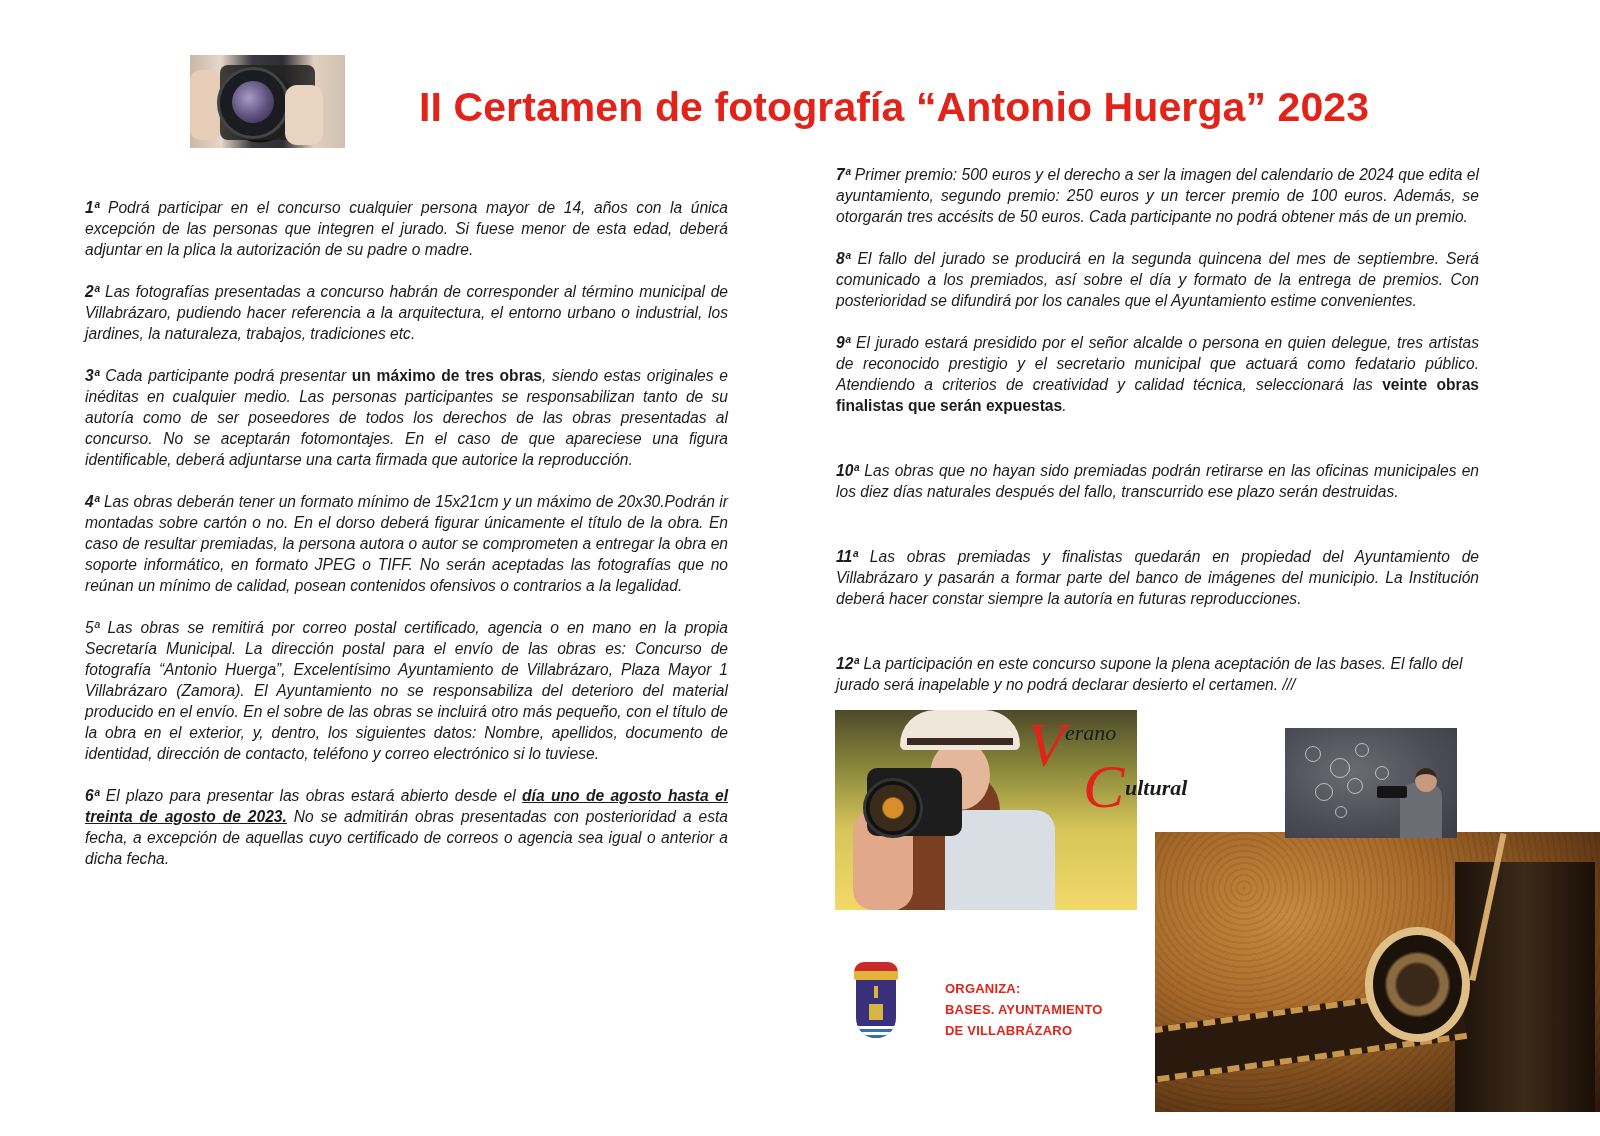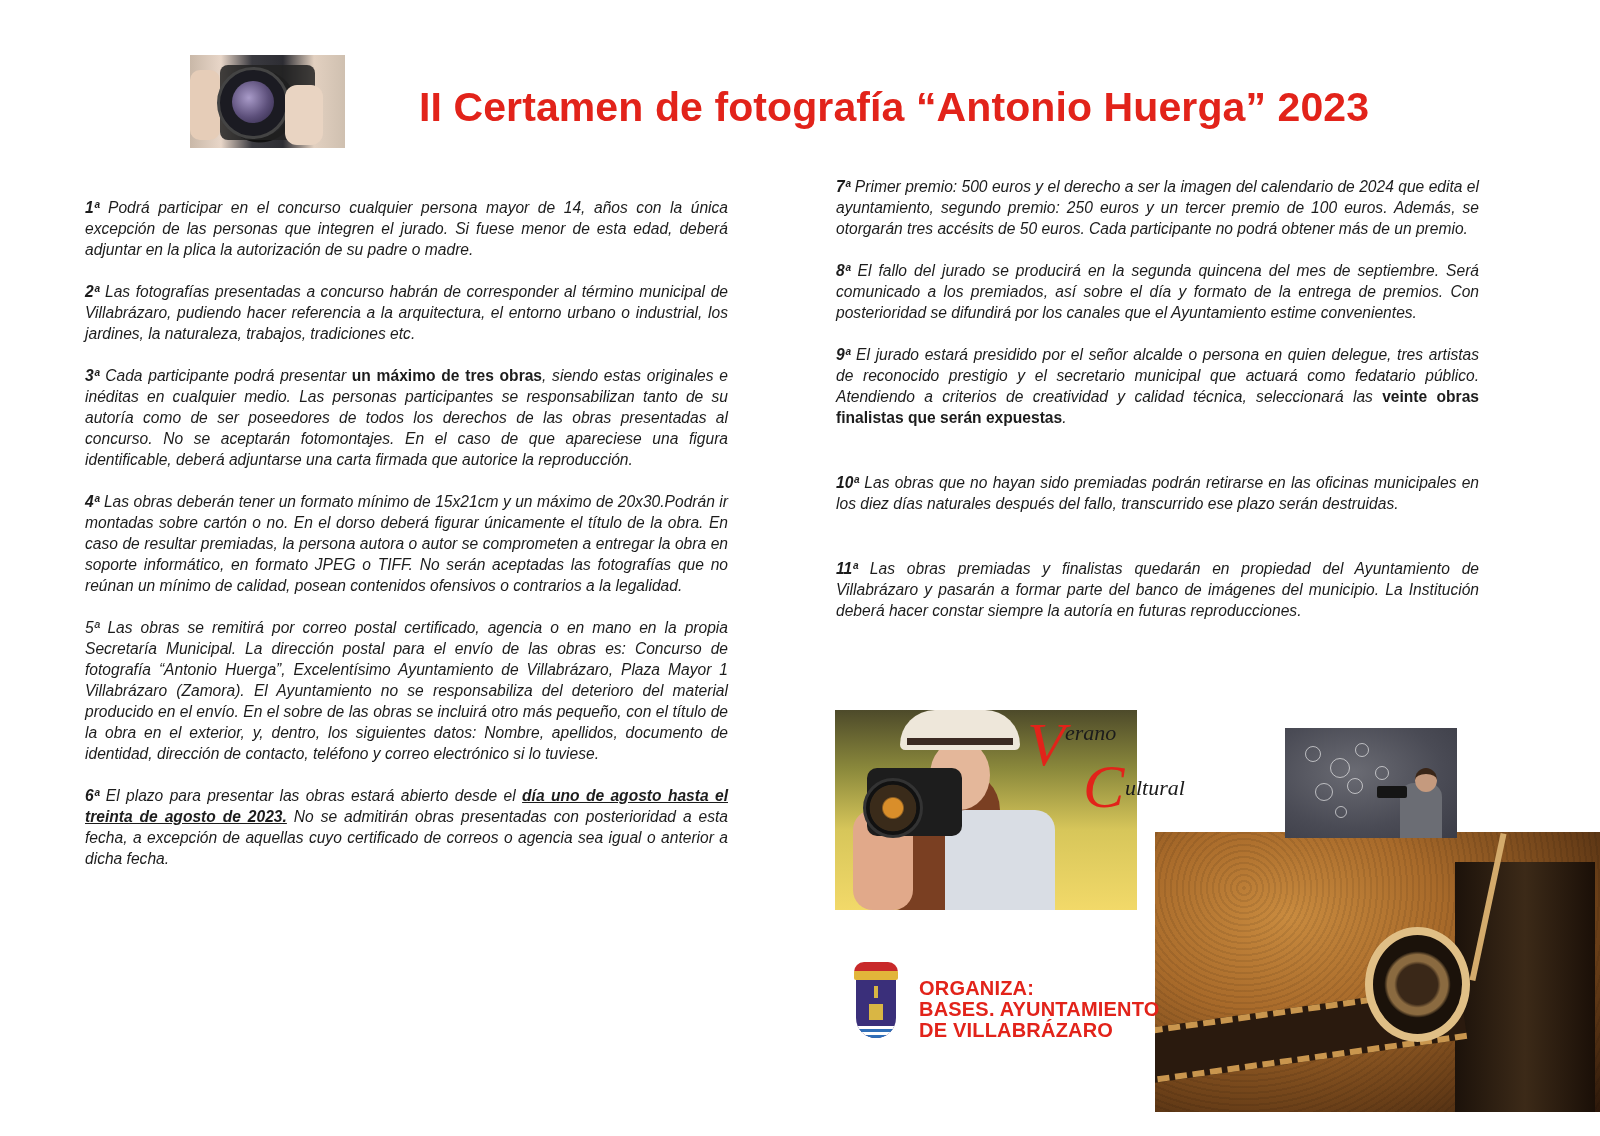--- a/index.html
+++ b/index.html
@@ -22,21 +22,21 @@
   #header-photo .hand-r { position:absolute; right:22px; top:30px; width:38px; height:60px; background:#e9d4c2; border-radius:12px; }
 
   #title {
     left: 419px; top: 84px; width: 1050px;
     font-size: 41px; font-weight: bold; color: #e2231a; letter-spacing: 0.1px; white-space: nowrap;
   }
 
   
   .col { position: absolute; font-size: 15.6px; line-height: 21px; text-align: justify; color: #1c1c1c; }
   #left-col { left: 85px; top: 176px; width: 643px; }
-  #right-col { left: 836px; top: 176px; width: 643px; }
+  #right-col { left: 836px; top: 164px; width: 643px; }
 
   .para { margin-bottom: 21px; }
   .para.tight { margin-bottom: 0; margin-top: 44px; }
   .it { font-style: italic; }
   .num { font-weight: bold; font-style: italic; }
   b, .b { font-weight: bold; font-style: normal; }
   .bu { font-weight: bold; text-decoration: underline; }
   .bases { font-weight: bold; margin-top: 0; margin-bottom: 21px; }
   .spacer { height: 21px; }
 
@@ -54,21 +54,21 @@
   #woman-photo .camera { position:absolute; left:32px; top:58px; width:95px; height:68px; background:#1d1d1d; border-radius:10px; }
   #woman-photo .lens { position:absolute; left:28px; top:68px; width:60px; height:60px; border-radius:50%; background: radial-gradient(circle, #d98e2a 0 25%, #3a2b1a 30% 60%, #111 62%); border:3px solid #333; }
   #woman-photo .arm { position:absolute; left:18px; top:100px; width:60px; height:100px; background:#e1a98a; border-radius:20px; }
 
   #verano-cultural { left: 1025px; top: 713px; width: 220px; height: 105px; font-family: "Liberation Serif", serif; font-style: italic; }
   #verano-cultural .cap { color: #e2231a; font-size: 62px; position:absolute; line-height:1; }
   #verano-cultural .rest { color: #1b1b1b; font-size: 22px; position:absolute; line-height:1; }
   #vc-v { left: 2px; top: 0px; }
   #vc-erano { left: 40px; top: 9px; }
   #vc-c { left: 58px; top: 42px; }
-  #vc-ultural { left: 100px; top: 64px; }
+  #vc-ultural { left: 100px; top: 64px; font-weight: bold; }
 
   #photographer-photo {
     left: 1285px; top: 728px; width: 172px; height: 110px;
     background: radial-gradient(ellipse at 40% 40%, #6a6b73 0%, #4a4b55 60%, #3b3c46 100%);
     overflow: hidden;
   }
   #photographer-photo .doodle { position:absolute; border:1.5px solid rgba(255,255,255,.6); border-radius:50%; }
   #photographer-photo .man { position:absolute; right:15px; top:55px; width:42px; height:60px; background:#6b6d74; border-radius:14px 14px 0 0; }
   #photographer-photo .head { position:absolute; right:20px; top:40px; width:22px; height:24px; background:#c59a7e; border-radius:50%; border-top:6px solid #3a2618; }
   #photographer-photo .cam { position:absolute; right:50px; top:58px; width:30px; height:12px; background:#151515; border-radius:2px; }
@@ -85,21 +85,21 @@
   #vintage-camera .bellows { position:absolute; left:300px; top:30px; width:140px; height:250px; background: linear-gradient(90deg, #1c120a, #3c2a18 50%, #1a0f07); }
   #vintage-camera .strut { position:absolute; left:330px; top:0px; width:6px; height:150px; background:#d4ab6c; transform: rotate(12deg); }
 
   #coat-of-arms { left: 852px; top: 962px; width: 48px; height: 78px; }
   #coat-of-arms .crown { position:absolute; left:2px; top:0; width:44px; height:18px; background: linear-gradient(180deg, #c8292a 0 50%, #e2b53a 50%); border-radius: 10px 10px 2px 2px; }
   #coat-of-arms .shield { position:absolute; left:4px; top:18px; width:40px; height:58px; background:#3a2f7a; border-radius: 0 0 20px 20px; overflow:hidden; }
   #coat-of-arms .castle { position:absolute; left:13px; top:24px; width:14px; height:16px; background:#d9b644; }
   #coat-of-arms .cross { position:absolute; left:18px; top:6px; width:4px; height:12px; background:#d9b644; }
   #coat-of-arms .waves { position:absolute; left:0; bottom:0; width:40px; height:12px; background: repeating-linear-gradient(180deg, #ffffff 0 3px, #2f6fb8 3px 6px); }
 
-  #organiza { left: 919px; top: 978px; font-weight: bold; color: #e2231a; font-size: 20px; line-height: 21px; letter-spacing: 0.2px; }
+  #organiza { left: 945px; top: 978px; font-weight: bold; color: #e2231a; font-size: 13px; line-height: 21px; letter-spacing: 0.2px; }
 </style>
 </head>
 <body>
 
 <div id="header-photo" class="abs">
   <div class="hand-l"></div>
   <div class="body-cam"></div>
   <div class="lens-outer"></div>
   <div class="lens-inner"></div>
   <div class="hand-r"></div>
@@ -137,20 +137,23 @@
     <span class="num">8ª</span><span> El fallo del jurado se producirá en la segunda quincena del mes de septiembre. Será comunicado a los premiados, así sobre el día y formato de la entrega de premios. Con posterioridad se difundirá por los canales que el Ayuntamiento estime convenientes.</span>
   </p>
   <p class="para it">
     <span class="num">9ª</span><span> El jurado estará presidido por el señor alcalde o persona en quien delegue, tres artistas de reconocido prestigio y el secretario municipal que actuará como fedatario público. Atendiendo a criterios de creatividad y calidad técnica, seleccionará las </span><span class="b">veinte obras finalistas que serán expuestas</span><span>.</span>
   </p>
   <p class="para tight it">
     <span class="num">10ª</span><span> Las obras que no hayan sido premiadas podrán retirarse en las oficinas municipales en los diez días naturales después del fallo, transcurrido ese plazo serán destruidas.</span>
   </p>
   <p class="para tight it">
     <span class="num">11ª</span><span> Las obras premiadas y finalistas quedarán en propiedad del Ayuntamiento de Villabrázaro y pasarán a formar parte del banco de imágenes del municipio. La Institución deberá hacer constar siempre la autoría en futuras reproducciones.</span>
+  </p>
+  <p class="para tight it" style="text-align:left">
+    <span class="num">12ª</span><span> La participación en este concurso supone la plena aceptación de las bases. El fallo del jurado será inapelable y no podrá declarar desierto el certamen. ///</span>
   </p>
 </div>
 
 <div id="woman-photo" class="abs">
   <div class="hair"></div>
   <div class="shirt"></div>
   <div class="face"></div>
   <div class="hat"></div>
   <div class="hatband"></div>
   <div class="arm"></div>

